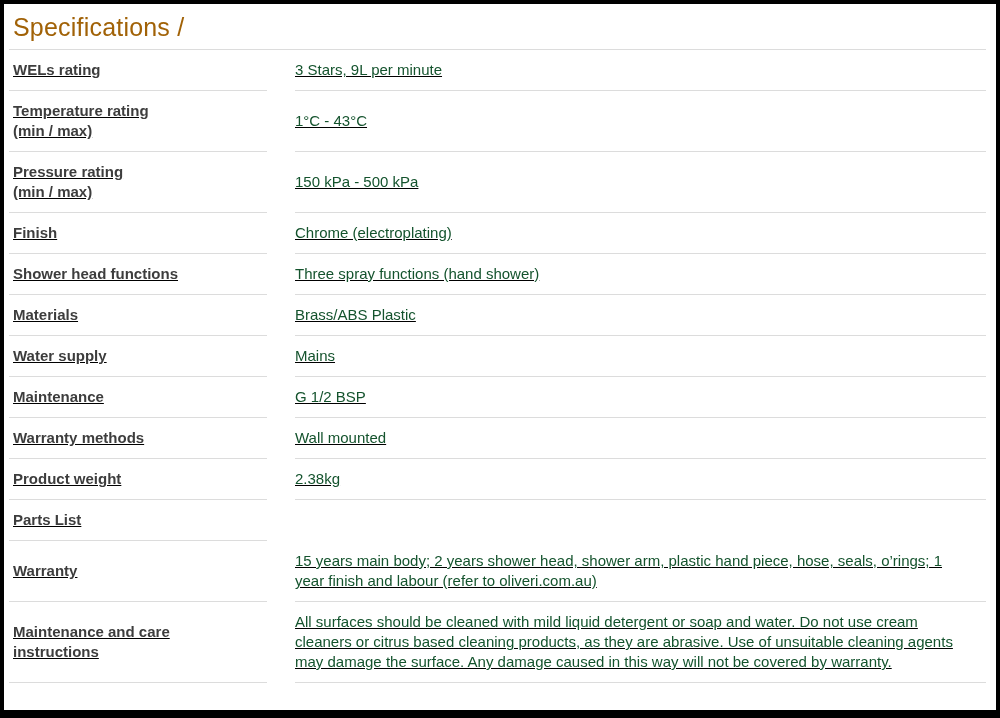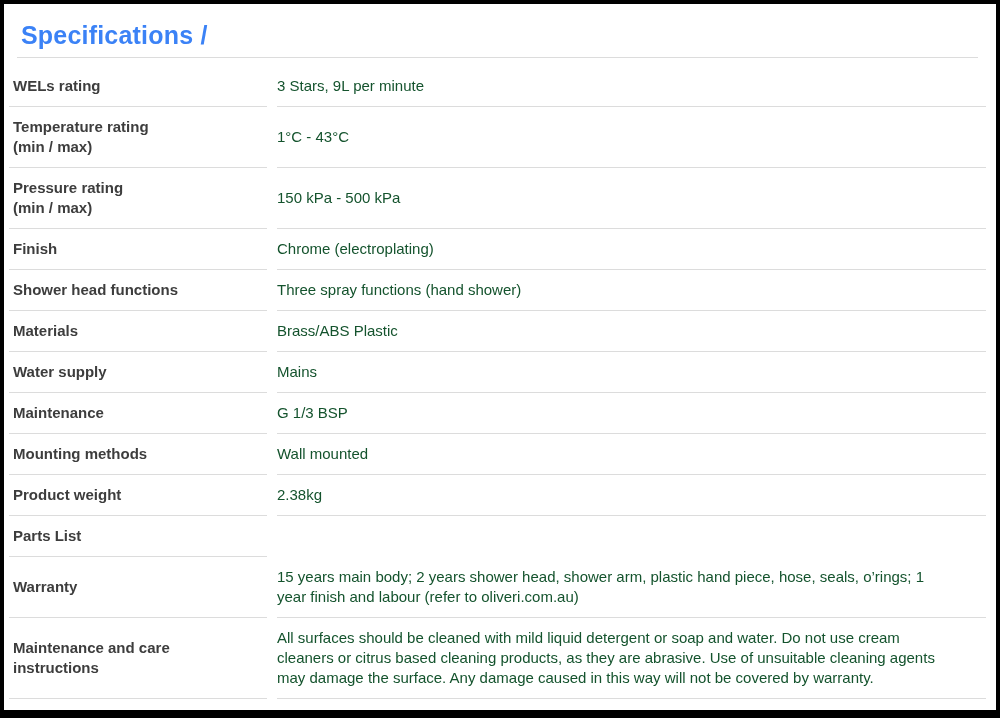--- a/index.html
+++ b/index.html
@@ -12,36 +12,37 @@
     height: 718px;
     box-sizing: border-box;
     border: 4px solid #000000;
     border-bottom-width: 8px;
     background: #ffffff;
     padding: 3px 10px 0 5px;
     font-family: "Liberation Sans", "DejaVu Sans", sans-serif;
     overflow: hidden;
   }
   .panel-title {
-    margin: 8px;
+    margin: 0;
     padding: 5px 4px 7px 4px;
     font-size: 25px;
-    font-weight: 700;
-    color: #3b82f6;
+    font-weight: 400;
+    color: #a16207;
     line-height: 30px;
     border-bottom: 1px solid #dcdcdc;
     letter-spacing: 0.2px;
   }
   .spec-table {
     width: 100%;
   }
   .row {
     display: grid;
     grid-template-columns: 258px 1fr;
-    column-gap: 10px;
+    column-gap: 28px;
+    text-decoration: underline;
   }
   .cell {
     border-bottom: 1px solid #dcdcdc;
     padding: 10px 0;
     display: flex;
     align-items: center;
     font-size: 15px;
     line-height: 20px;
   }
   .cell.label {
@@ -114,26 +115,26 @@
     <div class="row">
       <div class="cell label">Water supply</div>
       <div class="cell value">
           <span class="value-text">Mains</span>
         </div>
     </div>
 
     <div class="row">
       <div class="cell label">Maintenance</div>
       <div class="cell value">
-          <span class="value-text">G 1/3 BSP</span>
+          <span class="value-text">G 1/2 BSP</span>
         </div>
     </div>
 
     <div class="row">
-      <div class="cell label">Mounting methods</div>
+      <div class="cell label">Warranty methods</div>
       <div class="cell value">
           <span class="value-text">Wall mounted</span>
         </div>
     </div>
 
     <div class="row">
       <div class="cell label">Product weight</div>
       <div class="cell value">
           <span class="value-text">2.38kg</span>
         </div>

